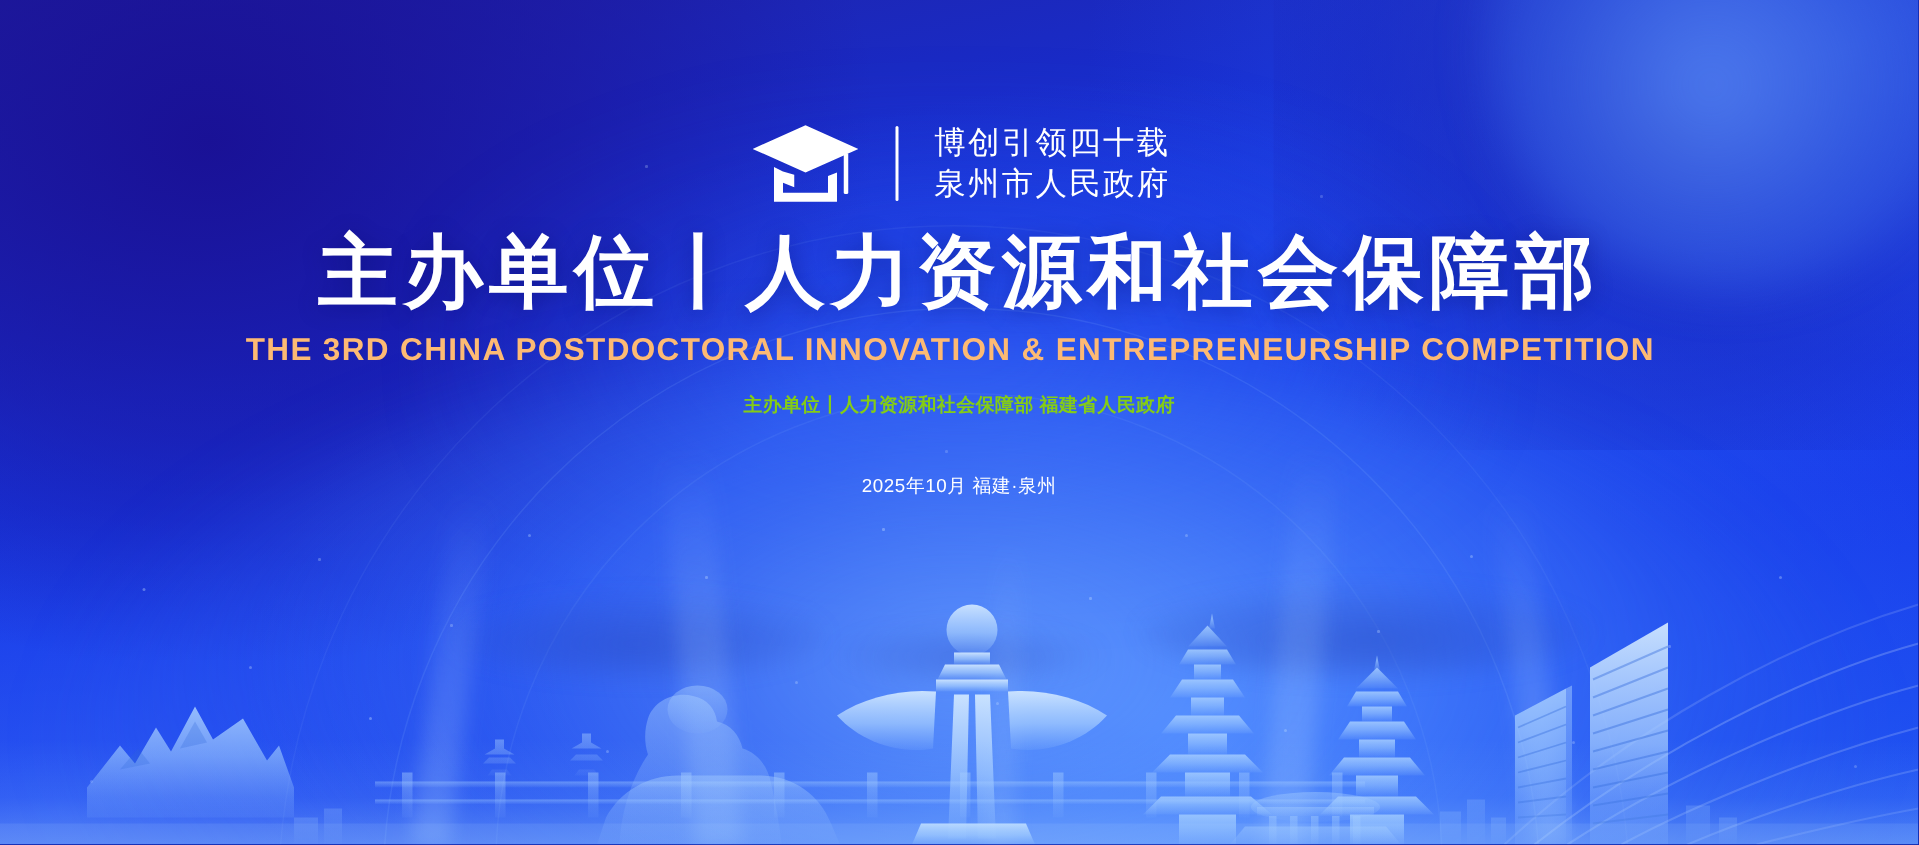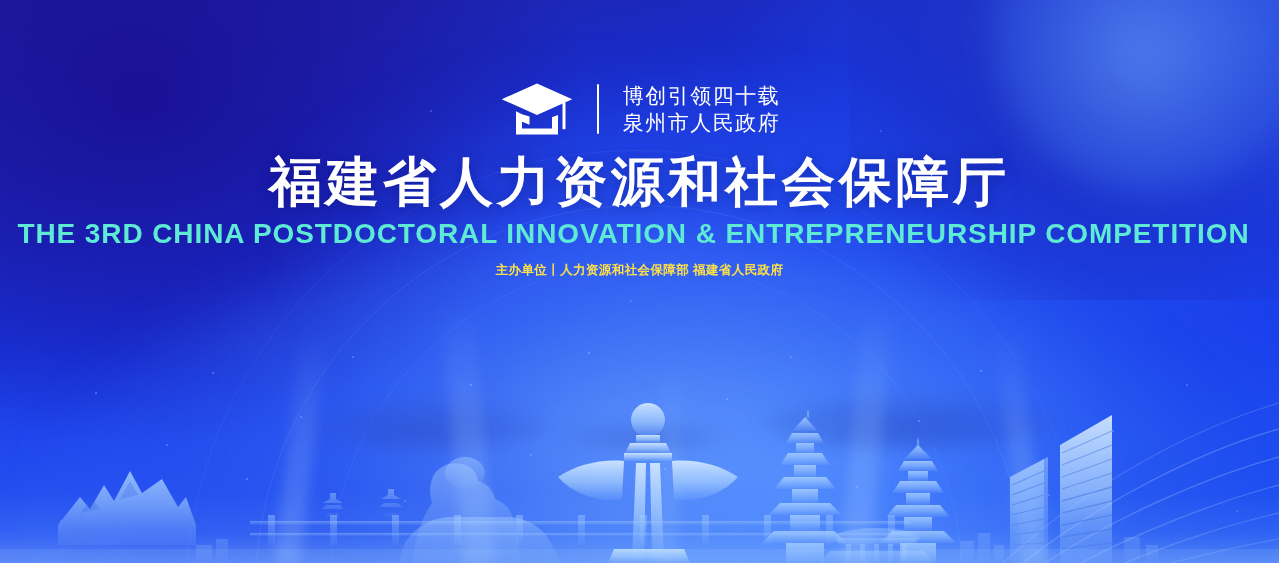--- a/index.html
+++ b/index.html
@@ -181,32 +181,32 @@
     line-height: 60px;
     font-weight: 700;
     letter-spacing: 4px;
     white-space: nowrap;
     text-shadow: 0 2px 14px rgba(0,10,90,0.35);
   }
 
   .sub-title {
     position: absolute;
     left: 0; right: 12px; top: 221px;
-    color: #5eead4;
-    font-size: 28px;
+    color: #fdba74;
+    font-size: 21px;
     line-height: 26px;
     font-weight: 700;
     letter-spacing: 0.9px;
     white-space: nowrap;
   }
 
   .org-line {
     position: absolute;
     left: 0; right: 0;
-    color: #fde047;
+    color: #84cc16;
     font-size: 12.5px;
     line-height: 18px;
     font-weight: 700;
     letter-spacing: 0.4px;
     white-space: nowrap;
   }
   .org-line.l1 { top: 261px; }
   .org-line.l2 { top: 283px; }
 
   .date-line {
@@ -458,20 +458,21 @@
           <rect x="84" y="27" width="4" height="36" rx="1"></rect>
         </svg>
       </div>
       <div class="divider"></div>
       <div class="slogan">
         <span>博创引领四十载</span>
         <span>泉州市人民政府</span>
       </div>
     </div>
 
-    <div class="main-title">福建省人力资源和社会保障厅</div>
+    <div class="main-title">主办单位丨人力资源和社会保障部</div>
     <div class="sub-title">THE 3RD CHINA POSTDOCTORAL INNOVATION &amp; ENTREPRENEURSHIP COMPETITION</div>
 
     <div class="org-line l1">主办单位丨人力资源和社会保障部  福建省人民政府</div>
 
+    <div class="date-line">2025年10月    福建·泉州</div>
   </div>
 
 </div>
 
 </body></html>

